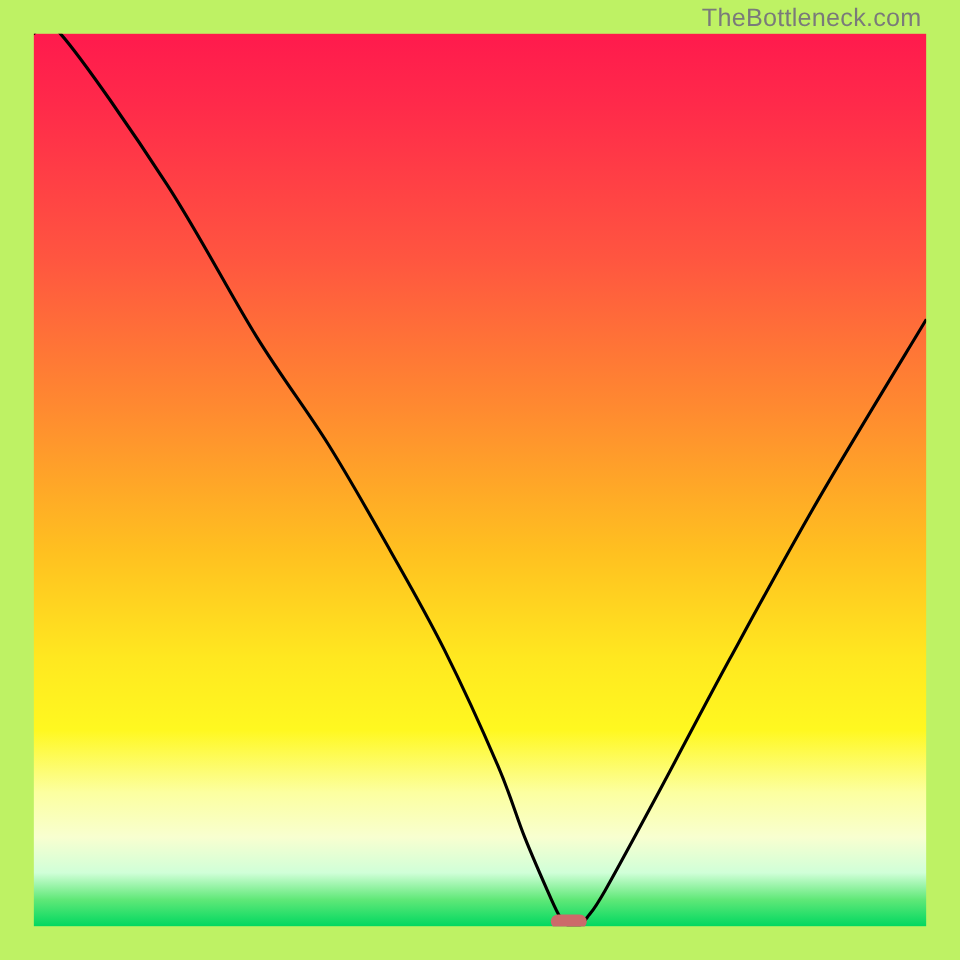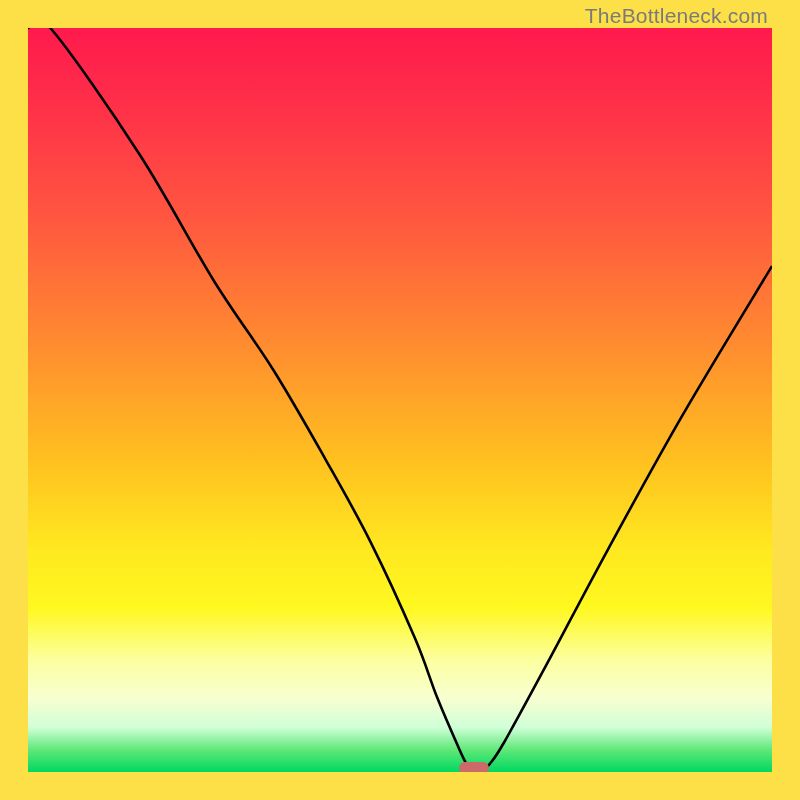--- a/index.html
+++ b/index.html
@@ -7,21 +7,21 @@
     padding: 0;
     width: 800px;
     height: 800px;
     background: #000;
     position: relative;
     font-family: Arial, sans-serif;
   }
   .outer {
     width: 800px;
     height: 800px;
-    background: #fde047;
+    background: #bef264;
     position: relative;
   }
   .plot-area {
     position: absolute;
     left: 28px;
     top: 28px;
     width: 744px;
     height: 744px;
     overflow: hidden;
   }

